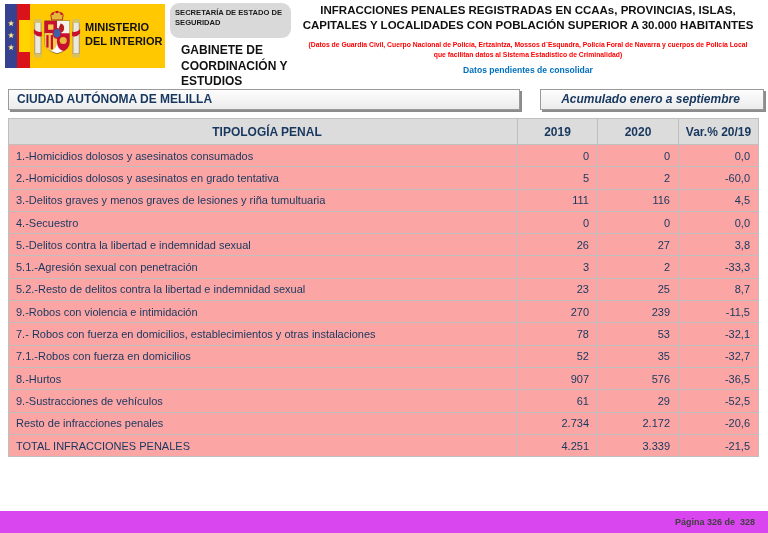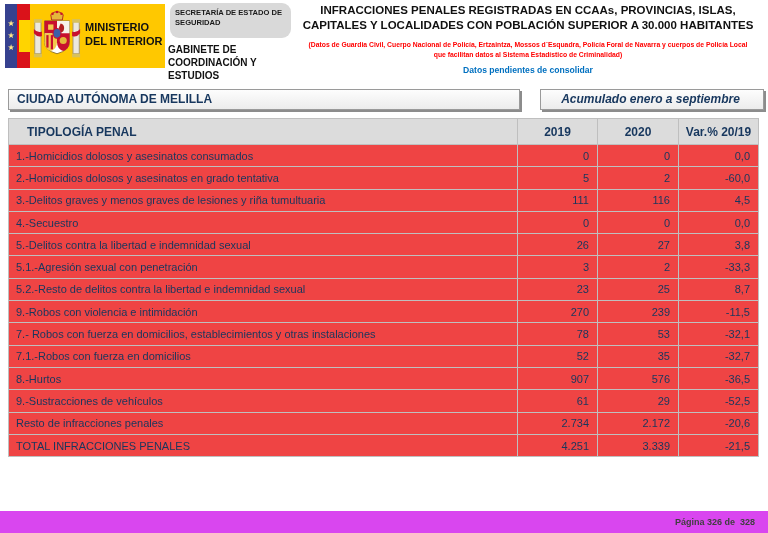--- a/index.html
+++ b/index.html
@@ -35,22 +35,22 @@
   .ministry-text {
     position:absolute; left:80px; top:17px; width:80px;
     font-weight:bold; font-size:11px; line-height:1.25; color:#111;
   }
   .secretaria-box {
     position:absolute; left:170px; top:3px; width:121px; height:35px;
     background:#d9d9d9; padding:5px 5px;
     font-weight:bold; font-size:7.6px; line-height:1.3; color:#1a1a1a;border-radius:9px;
   }
   .gabinete-text {
-    position:absolute; left:168px; top:43px; width:121px;
-    font-weight:bold; font-size:10px; line-height:1.3; color:#111;
+    position:absolute; left:181px; top:43px; width:121px;
+    font-weight:bold; font-size:12px; line-height:1.3; color:#111;
   }
   .title-block {
     position:absolute; left:292px; top:3px; width:472px; text-align:center;
   }
   .main-title { font-weight:bold; font-size:11.5px; line-height:1.3; color:#111; }
   .sub-red   { margin-top:7px; font-weight:bold; font-size:6.8px; line-height:1.45; color:#ff0000; padding:0 14px; }
   .sub-blue  { margin-top:5px; font-weight:bold; font-size:8.6px; color:#0070c0; }
 
   
   .bar-box {
@@ -73,23 +73,23 @@
   table.data col.c1 { width:80px; }
   table.data col.c2 { width:81px; }
   table.data col.c3 { width:80px; }
   table.data th, table.data td {
     border:1px solid #bfbfbf; overflow:hidden; white-space:nowrap;
   }
   table.data { border:1px solid #7f7f7f; }
   table.data thead th {
     background:#dcdcdc; height:26px; font-weight:bold; font-size:12px;
   }
-  table.data thead th.lbl { text-align:left; padding-left:18px; }
+  table.data thead th.lbl { text-align:center; padding-left:8px; }
   table.data thead th.num { text-align:center; }
-  table.data tbody td { height:22.3px; background:#ef4444; }
+  table.data tbody td { height:22.3px; background:#fca5a5; }
   table.data tbody td.lbl { text-align:left; padding-left:7px; }
   table.data tbody td.num { text-align:right; padding-right:8px; }
 
   
   .footer-strip {
     position:absolute; left:0; bottom:0; width:768px; height:22px;
     background:#d946ef; color:#3f3f3f; font-size:9px; font-weight:bold;
     text-align:right; padding-right:13px; line-height:22px; white-space:pre;
   }
 </style>

